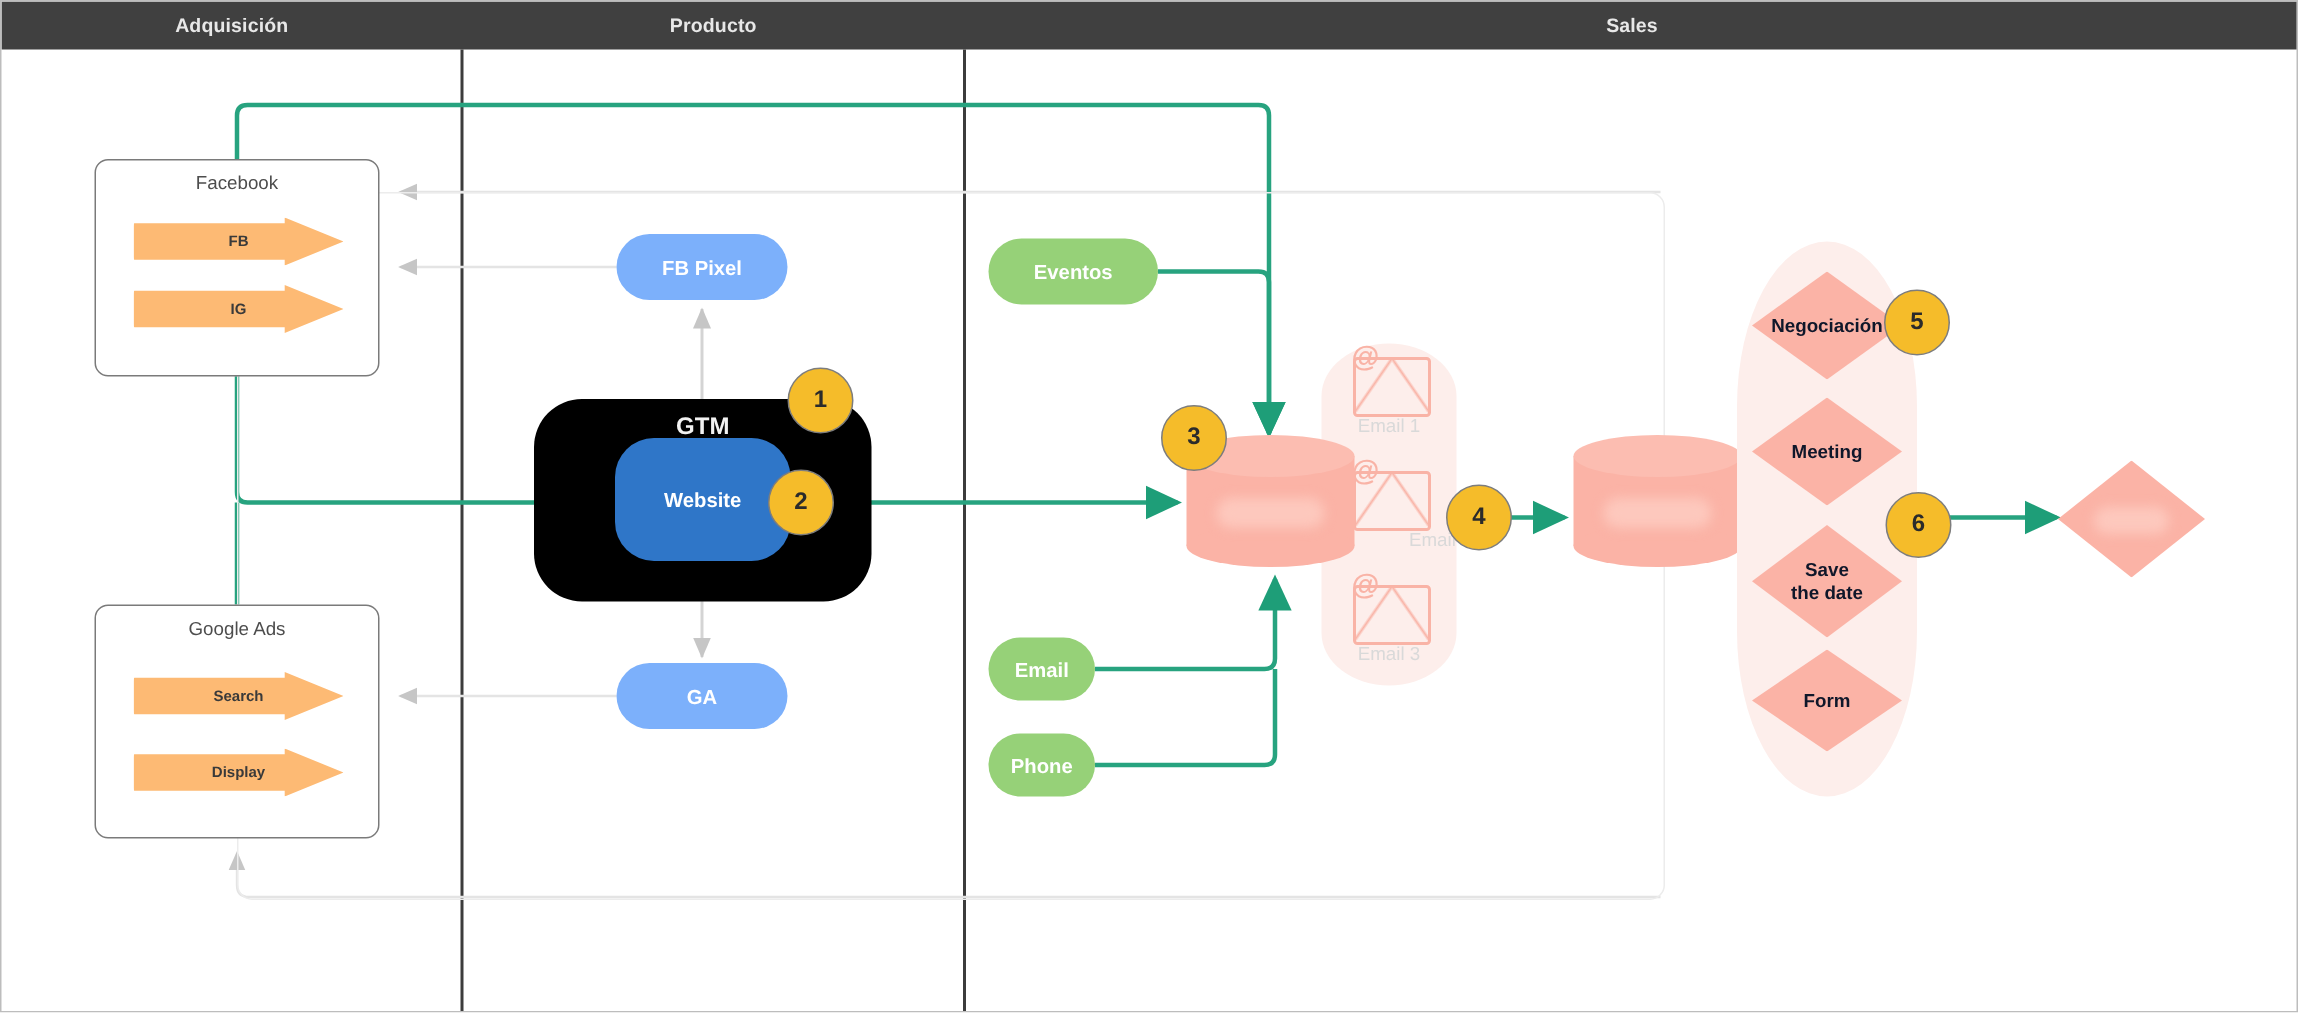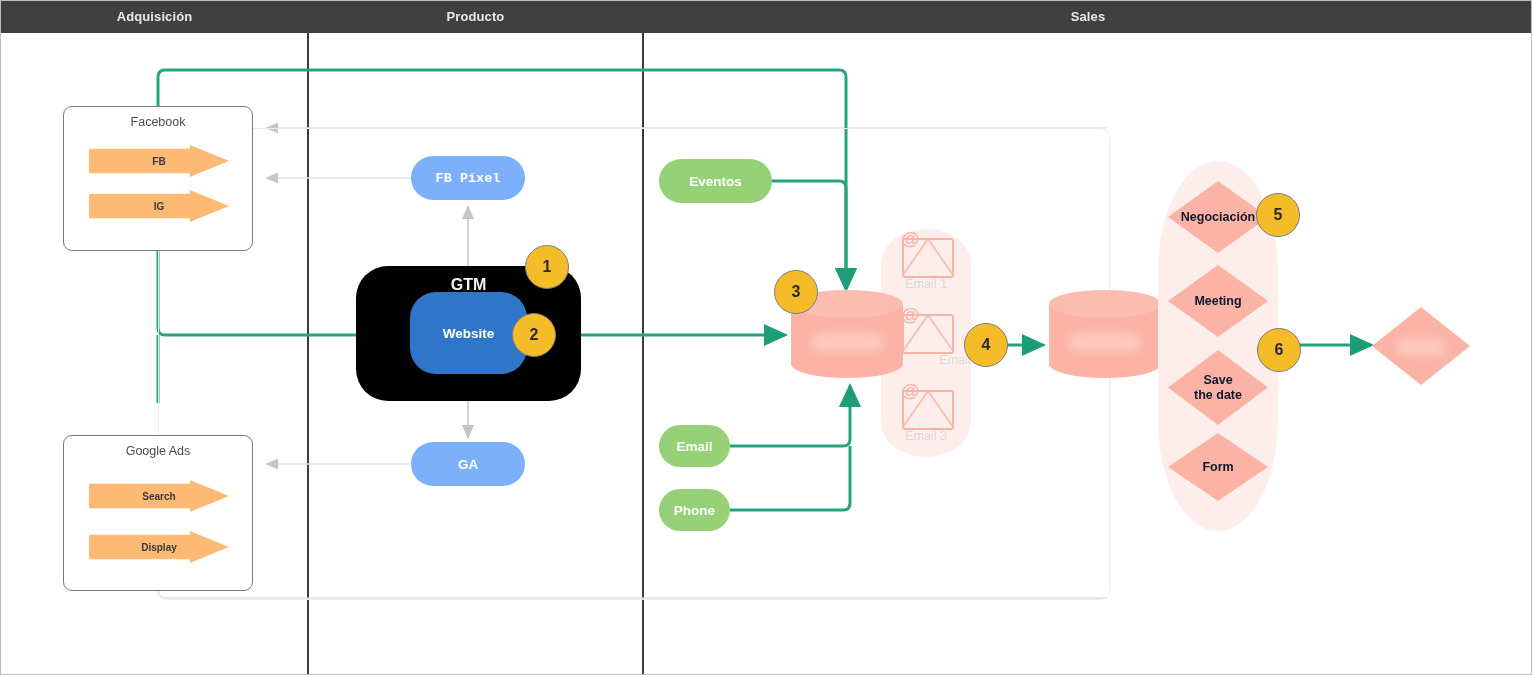--- a/index.html
+++ b/index.html
@@ -147,31 +147,31 @@
   <div class="node src-box" style="left:62px;top:105px;width:190px;height:145px;">
     <div class="src-title">Facebook</div>
     <div class="chev" style="left:25px;top:38px;width:140px;height:32px;">
       <span>FB</span>
     </div>
     <div class="chev" style="left:25px;top:83px;width:140px;height:32px;">
       <span>IG</span>
     </div>
   </div>
 
-  <div class="node src-box" style="left:62px;top:402px;width:190px;height:156px;margin-top:32px;">
+  <div class="node src-box" style="left:62px;top:402px;width:190px;height:156px;">
     <div class="src-title">Google Ads</div>
     <div class="chev" style="left:25px;top:44px;width:140px;height:32px;">
       <span>Search</span>
     </div>
     <div class="chev" style="left:25px;top:95px;width:140px;height:32px;">
       <span>Display</span>
     </div>
   </div>
 
-  <div class="pill pill-blue-light" style="left:410px;top:155px;width:114px;height:44px;font-family:Liberation Mono, monospace;">
+  <div class="pill pill-blue-light" style="left:410px;top:155px;width:114px;height:44px;">
     <span>FB Pixel</span>
   </div>
 
   <div class="gtm-wrap" style="left:355px;top:265px;width:225px;height:135px;">
     <div class="gtm-label">GTM</div>
   </div>
 
   <div class="pill pill-blue-dark" style="left:409px;top:291px;width:117px;height:82px;">
     <span>Website</span>
   </div>

